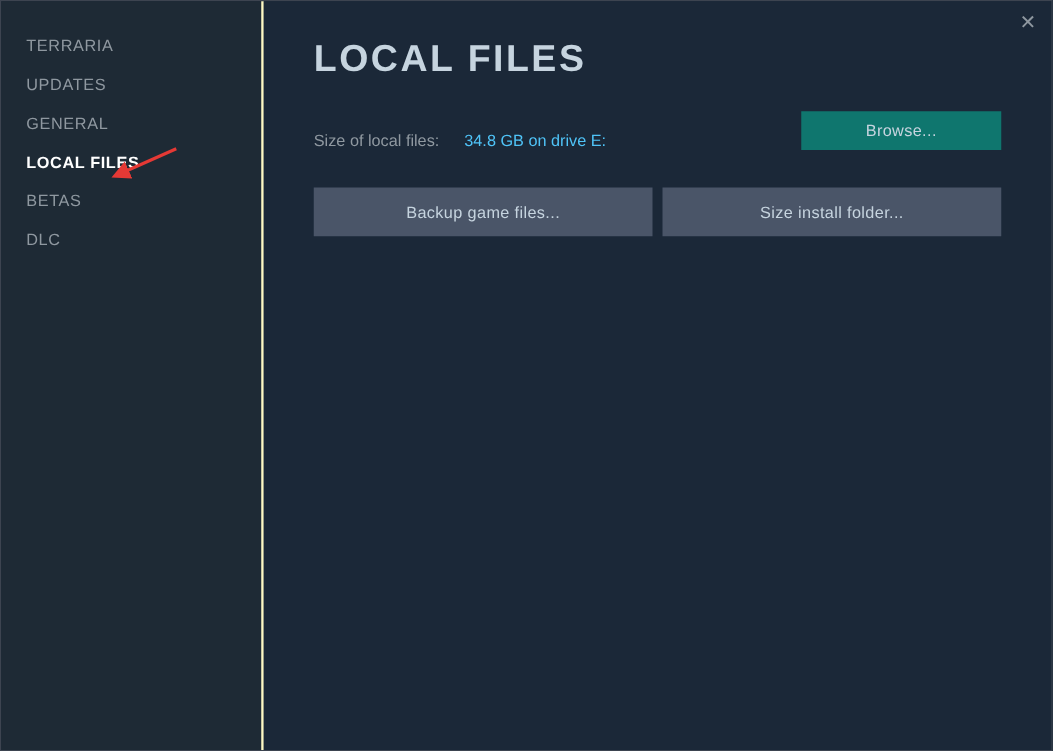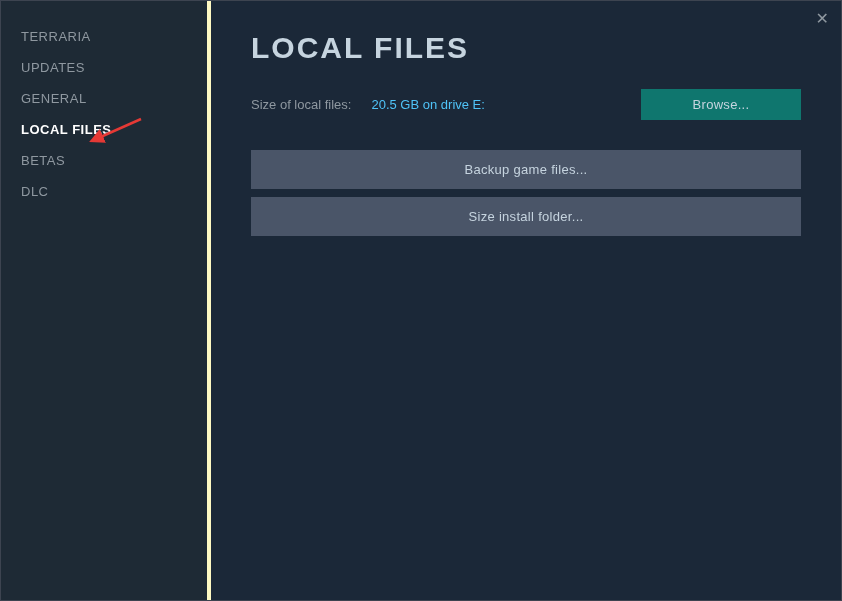--- a/index.html
+++ b/index.html
@@ -41,21 +41,21 @@
       flex: 1;
       height: 100%;
     }
 
     
     .sidebar {
       width: 210px;
       background: #1e2a35;
       padding-top: 20px;
       flex-shrink: 0;
-      border-right: 4px solid #fef9c3;
+      border-right: 2px solid #fef9c3;
     }
 
     .sidebar-item {
       padding: 8px 20px;
       cursor: pointer;
       font-size: 13px;
       color: #8f98a0;
       letter-spacing: 0.5px;
       text-transform: uppercase;
       position: relative;
@@ -77,21 +77,21 @@
       font-size: 30px;
       font-weight: bold;
       color: #c6d4df;
       letter-spacing: 2px;
       text-transform: uppercase;
       margin-bottom: 24px;
     }
 
     .file-size-row {
       display: flex;
-      align-items: center;
+      align-items: flex-end;
       margin-bottom: 30px;
       gap: 20px;
     }
 
     .file-size-label {
       font-size: 13px;
       color: #8f98a0;
     }
 
     .file-size-link {
@@ -106,21 +106,21 @@
       border: none;
       color: #c6d4df;
       font-size: 13px;
       cursor: pointer;
       min-width: 160px;
       letter-spacing: 0.3px;
     }
 
     .action-buttons {
       display: flex;
-      flex-direction: column;
+      flex-direction: row;
       gap: 8px;
     }
 
     .action-btn {
       width: 100%;
       padding: 12px 20px;
       background: #4a5568;
       border: none;
       color: #c6d4df;
       font-size: 13px;
@@ -176,21 +176,21 @@
         <span>DLC</span>
       </div>
     </div>
 
     <div class="main">
 
       <div class="page-title">LOCAL FILES</div>
 
       <div class="file-size-row">
         <span class="file-size-label">Size of local files:</span>
-        <span class="file-size-link">20.5 GB on drive E:</span>
+        <span class="file-size-link">34.8 GB on drive E:</span>
         <button class="browse-btn">Browse...</button>
       </div>
 
       <div class="action-buttons">
         <button class="action-btn">Backup game files...</button>
         <button class="action-btn">Size install folder...</button>
       </div>
 
     </div>
   </div>

